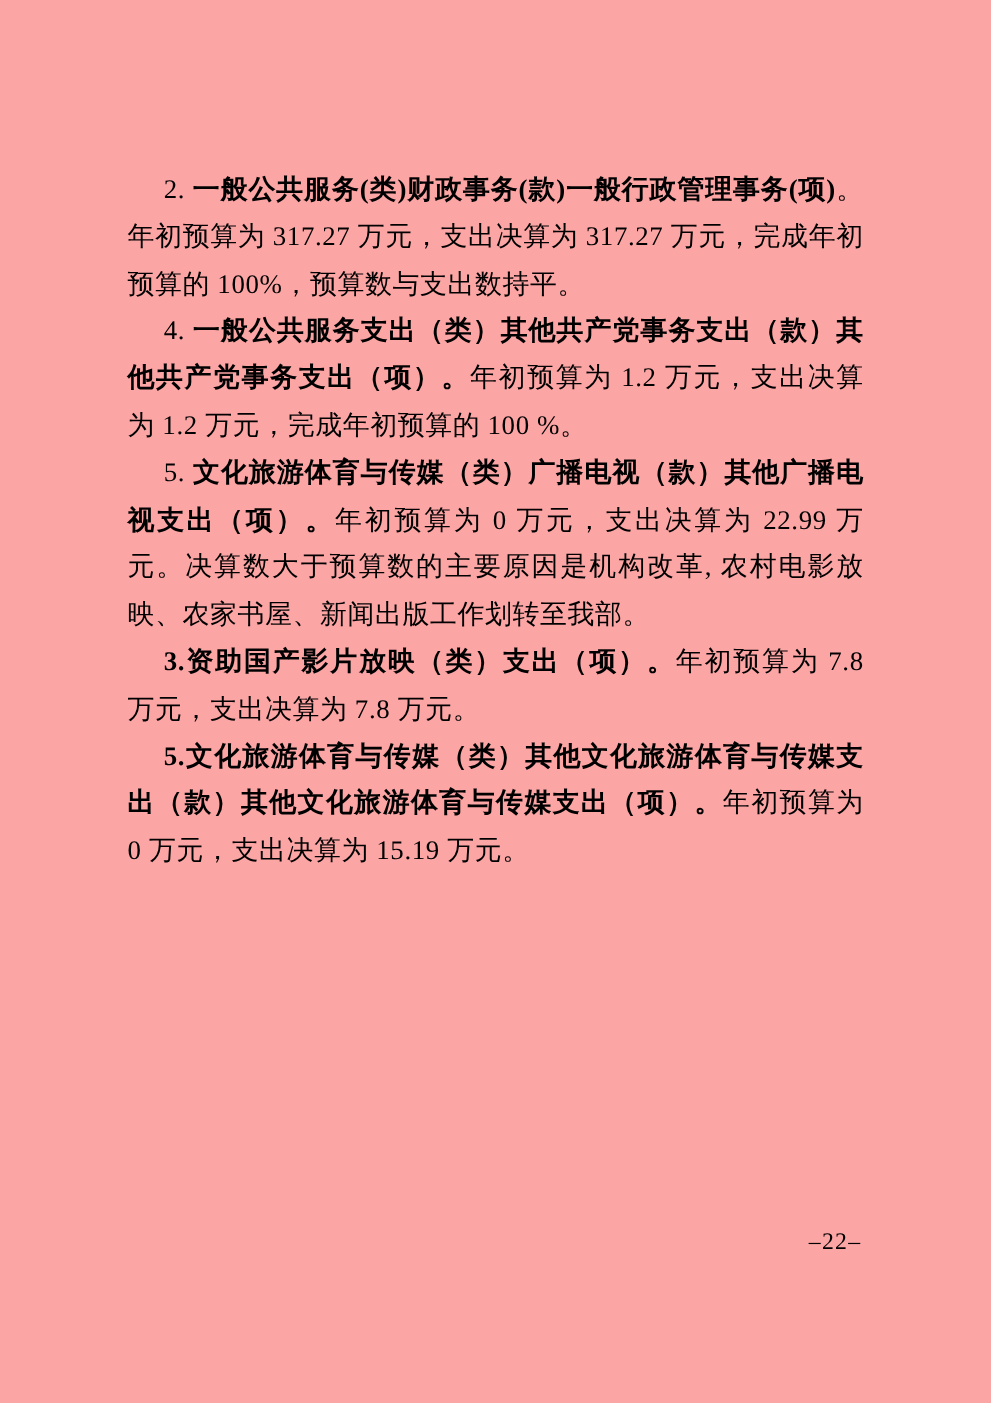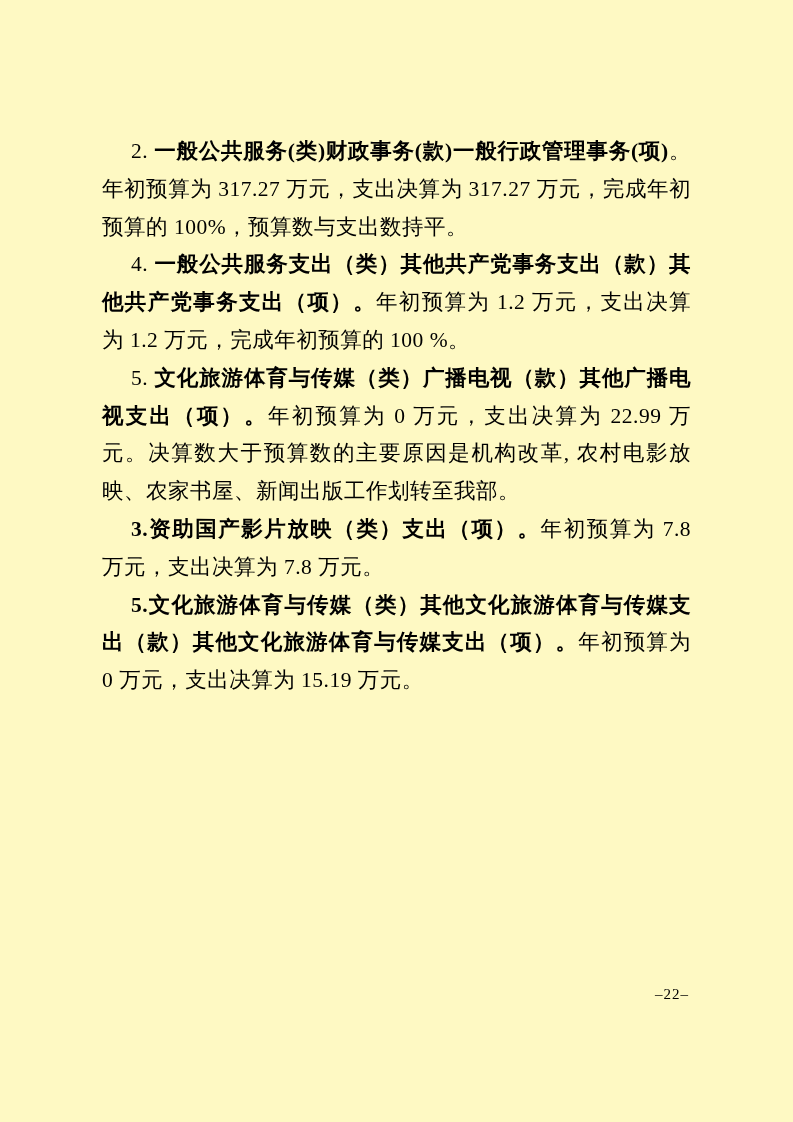--- a/index.html
+++ b/index.html
@@ -11,21 +11,21 @@
     height: 1122px;
     position: relative;
     background: #ffffff;
     color: #000000;
     font-family: "Liberation Serif", "DejaVu Serif", serif;
     overflow: hidden;
   }
   .sheet {
     position: absolute;
     inset: 0;
-    background: #fef9c3;
+    background: #fca5a5;
   }
   .content {
     position: absolute;
     left: 102px;
     top: 133px;
     width: 589px;
     font-size: 21.5px;
     line-height: 37.8px;
     text-align: justify;
     letter-spacing: 0.5px;
@@ -41,21 +41,21 @@
   .head {
     font-weight: bold;
   }
   .body-text {
     font-weight: normal;
   }
   .footer {
     position: absolute;
     right: 104px;
     top: 982px;
-    font-size: 15px;
+    font-size: 19px;
     line-height: 24px;
     letter-spacing: 1px;
   }
 </style>
 </head>
 <body>
 
 <div class="sheet">
 
   <main class="content">

